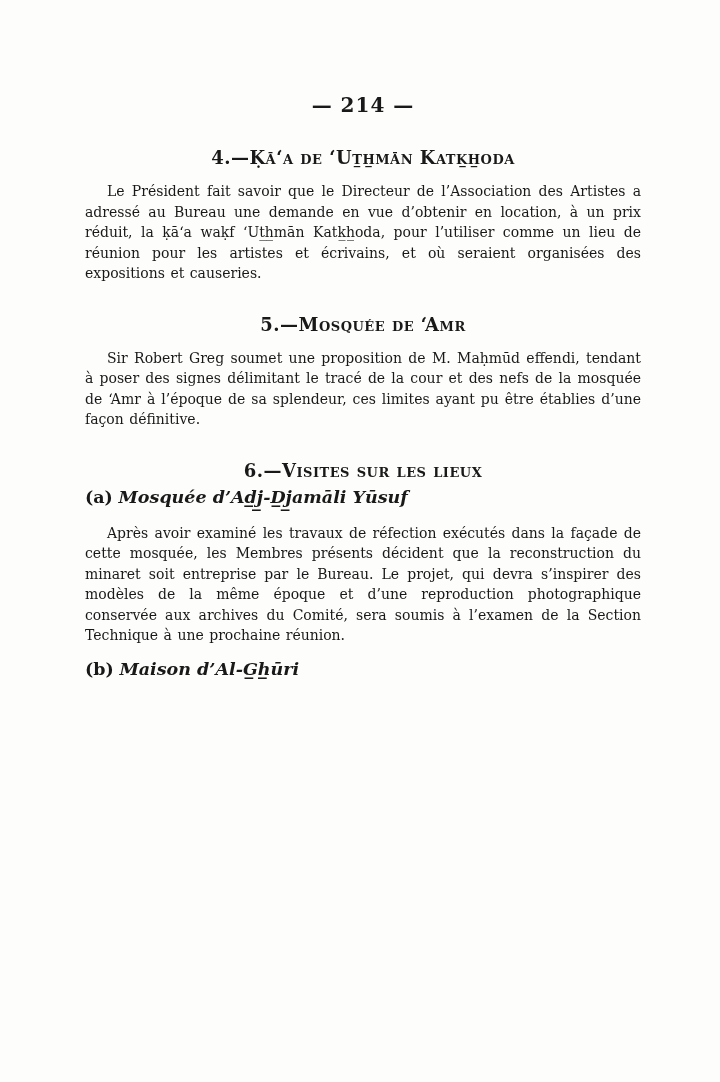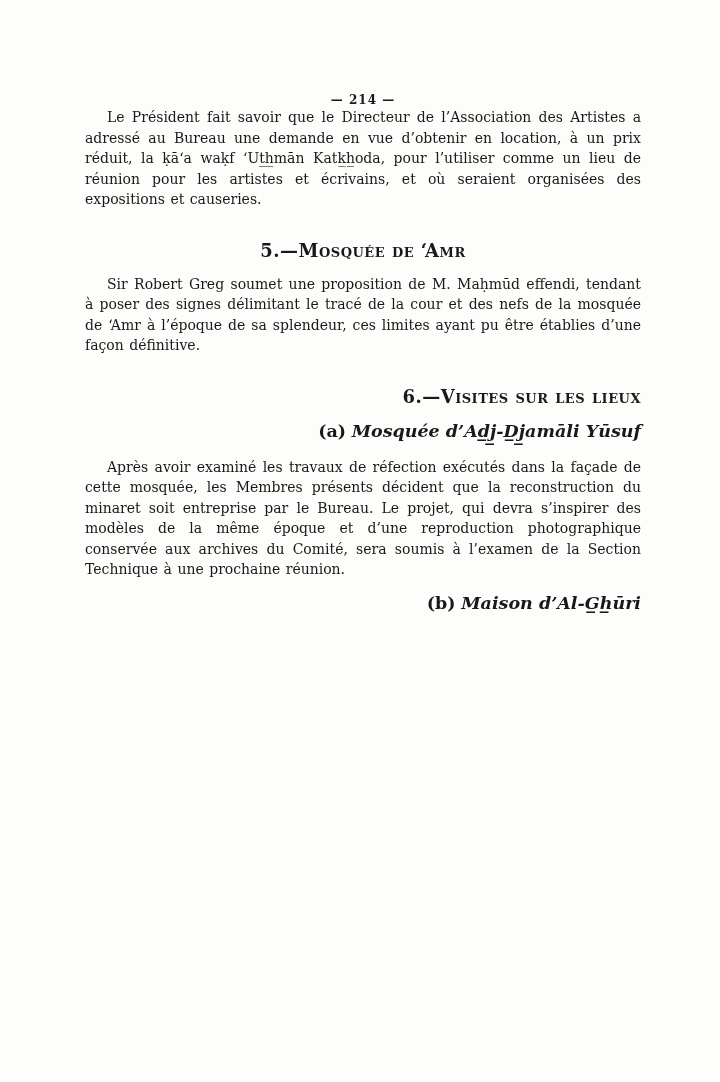--- a/index.html
+++ b/index.html
@@ -16,40 +16,39 @@
     font-family: "DejaVu Serif", "Liberation Serif", serif;
     overflow: hidden;
   }
   .content {
     margin-left: 85px;
     margin-right: 79px; 
     padding-top: 93px;
   }
   .page-number {
     text-align: center;
-    font-size: 12px;
+    font-size: 20px;
     font-weight: bold;
     letter-spacing: 1px;
   }
   .section-heading {
     margin: 30px 0 12px 0;
     text-align: center;
     font-size: 18px;
     font-weight: bold;
     font-variant: small-caps;
     letter-spacing: 0.5px;
     line-height: 22px;
   }
   .section-heading.tight {
-    margin-bottom: 12px;
-    text-align: right;
+    margin-bottom: 4px;
   }
   .subheading {
     margin: 4px 0 14px 0;
-    text-align: right;
+    text-align: left;
     font-size: 17.5px;
     line-height: 23px;
   }
   .subheading.second {
     margin-top: 12px;
     margin-bottom: 9px;
   }
   .subheading .marker {
     font-style: normal;
     font-weight: bold;
@@ -68,20 +67,21 @@
   }
 </style>
 </head>
 <body>
 
 <div class="sheet">
   <div class="content">
 
     <div class="page-number">— 214 —</div>
 
+    <h2 class="section-heading">4.—Ḳā‘a de ‘Ut̲h̲mān Katk̲h̲oda</h2>
 
     <p class="body">Le Président fait savoir que le Directeur de l’Association des Artistes a adressé au Bureau une demande en vue d’obtenir en location, à un prix réduit, la ḳā‘a waḳf ‘Ut̲h̲mān Katk̲h̲oda, pour l’utiliser comme un lieu de réunion pour les artistes et écrivains, et où seraient organisées des expositions et causeries.</p>
 
 
     <h2 class="section-heading">5.—Mosquée de ‘Amr</h2>
 
     <p class="body">Sir Robert Greg soumet une proposition de M. Maḥmūd effendi, tendant à poser des signes délimitant le tracé de la cour et des nefs de la mosquée de ‘Amr à l’époque de sa splendeur, ces limites ayant pu être établies d’une façon définitive.</p>
 
 
     <h2 class="section-heading tight">6.—Visites sur les lieux</h2>

